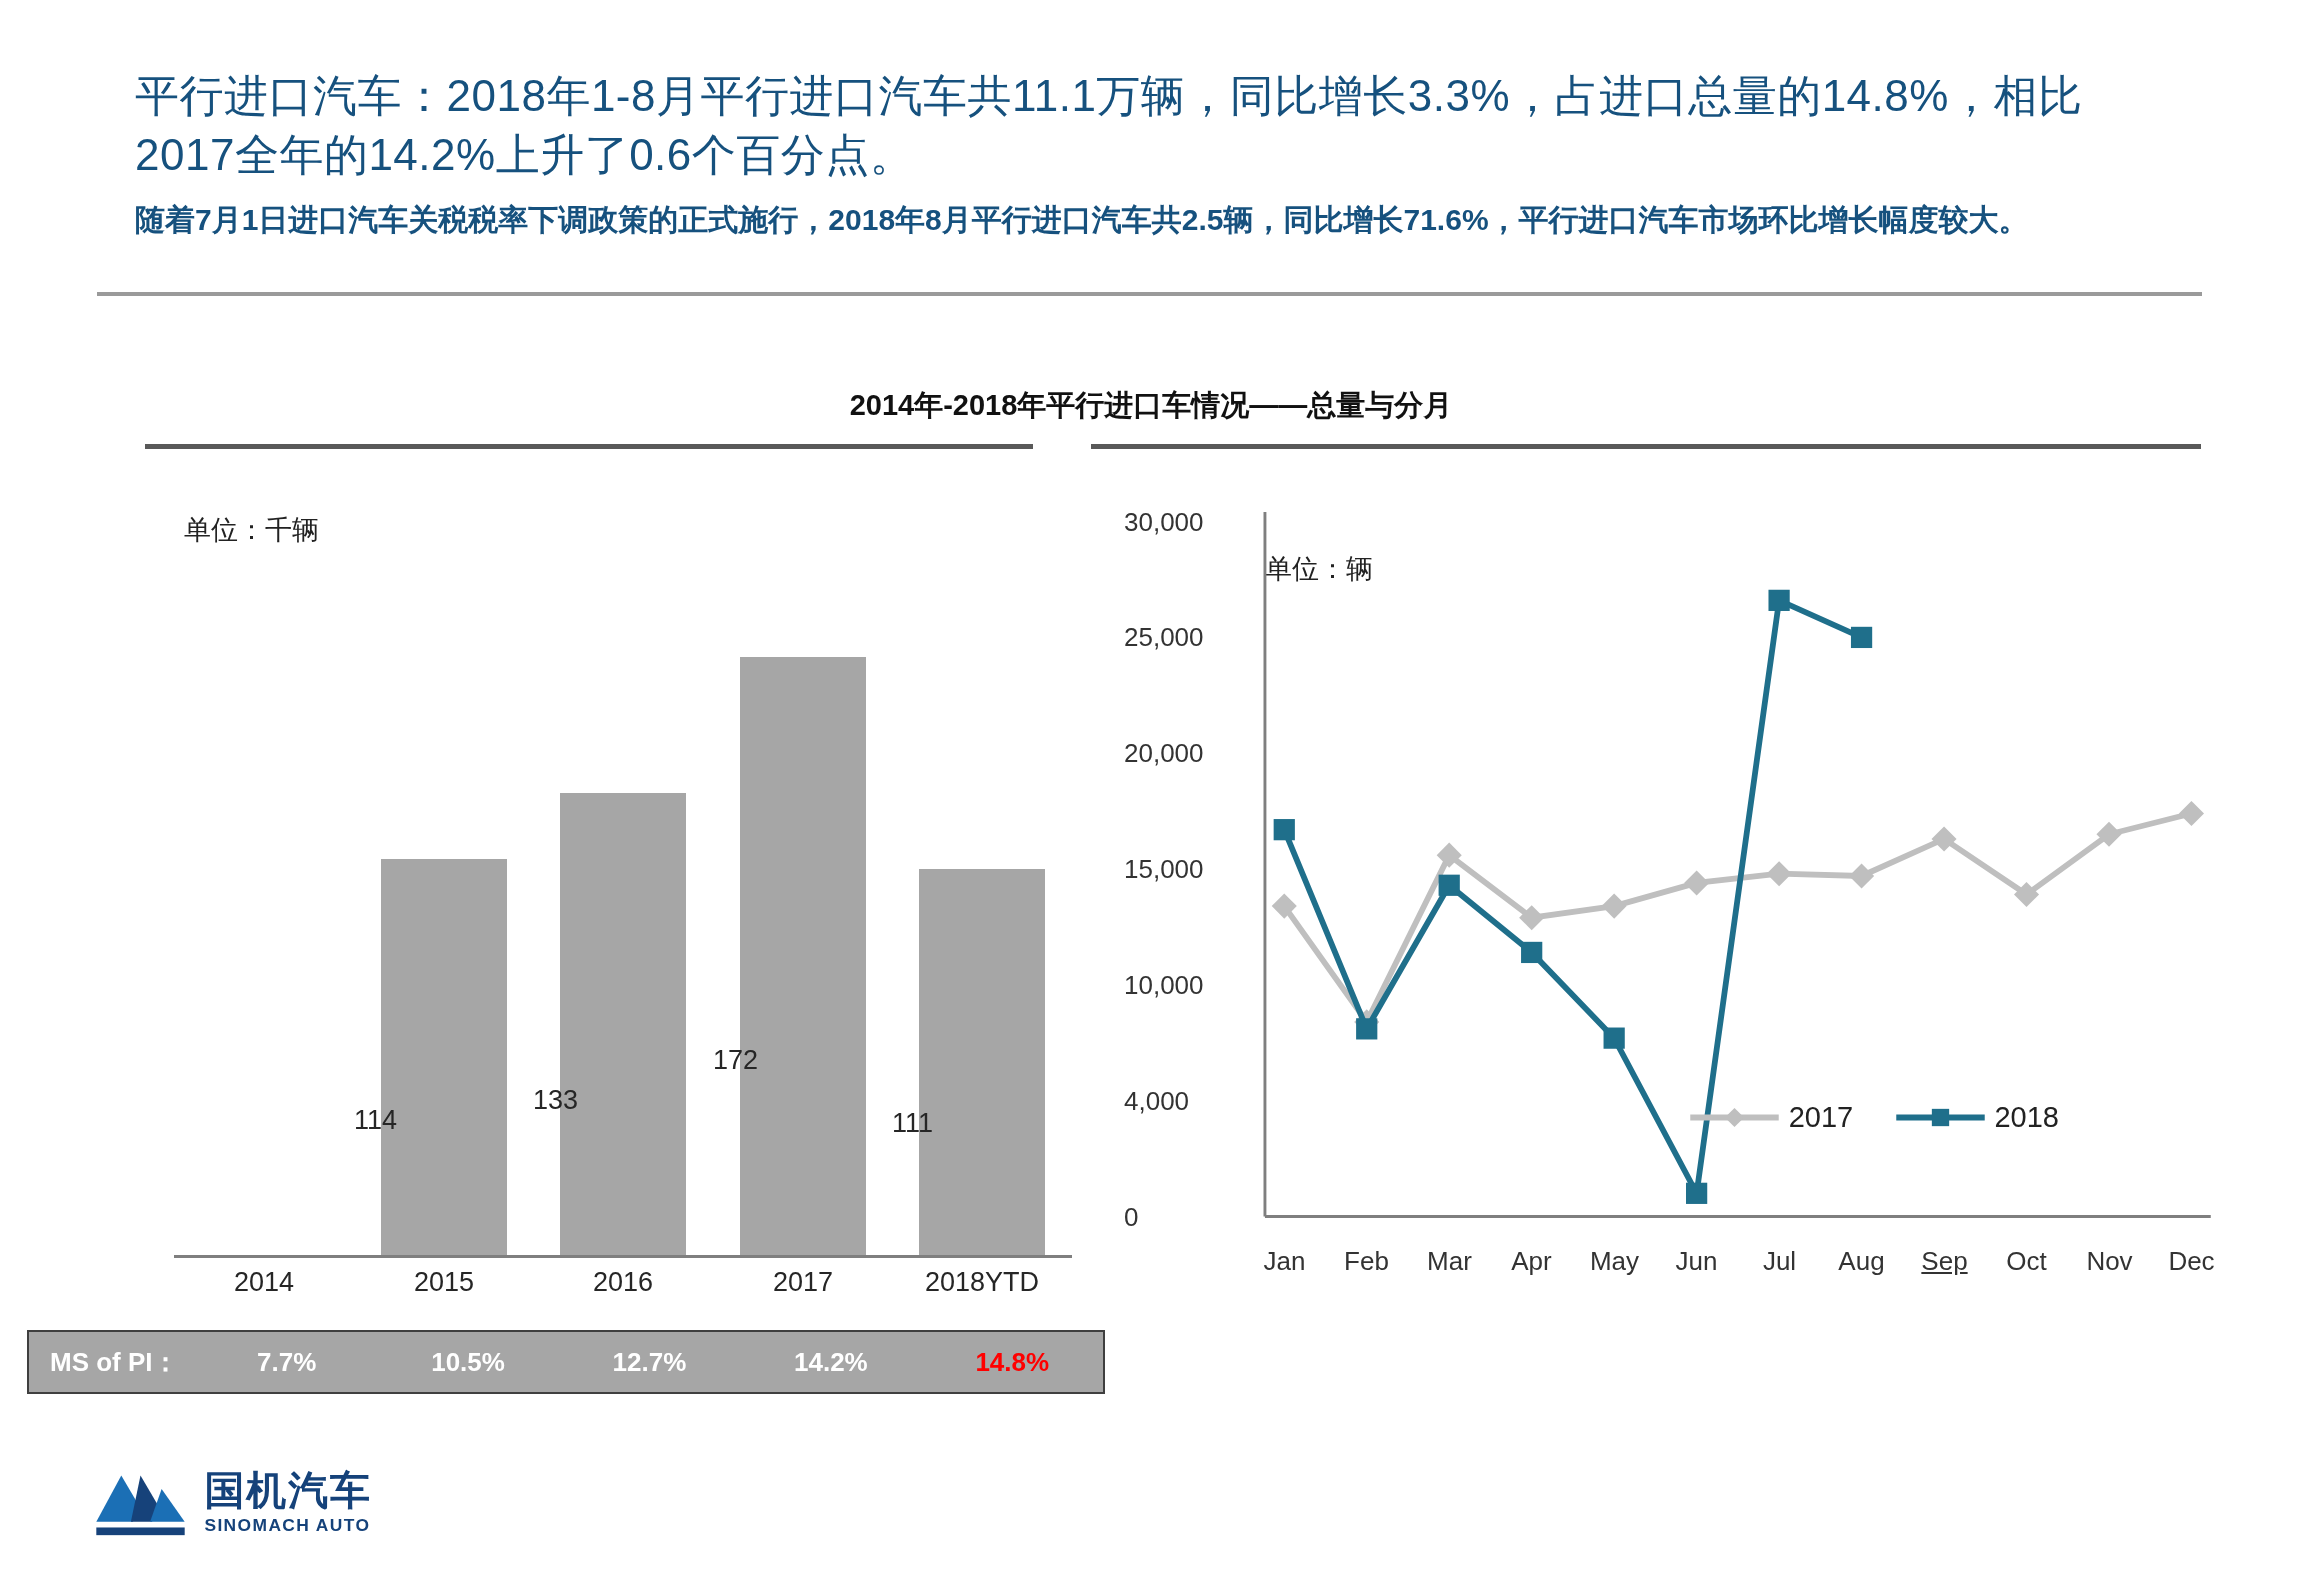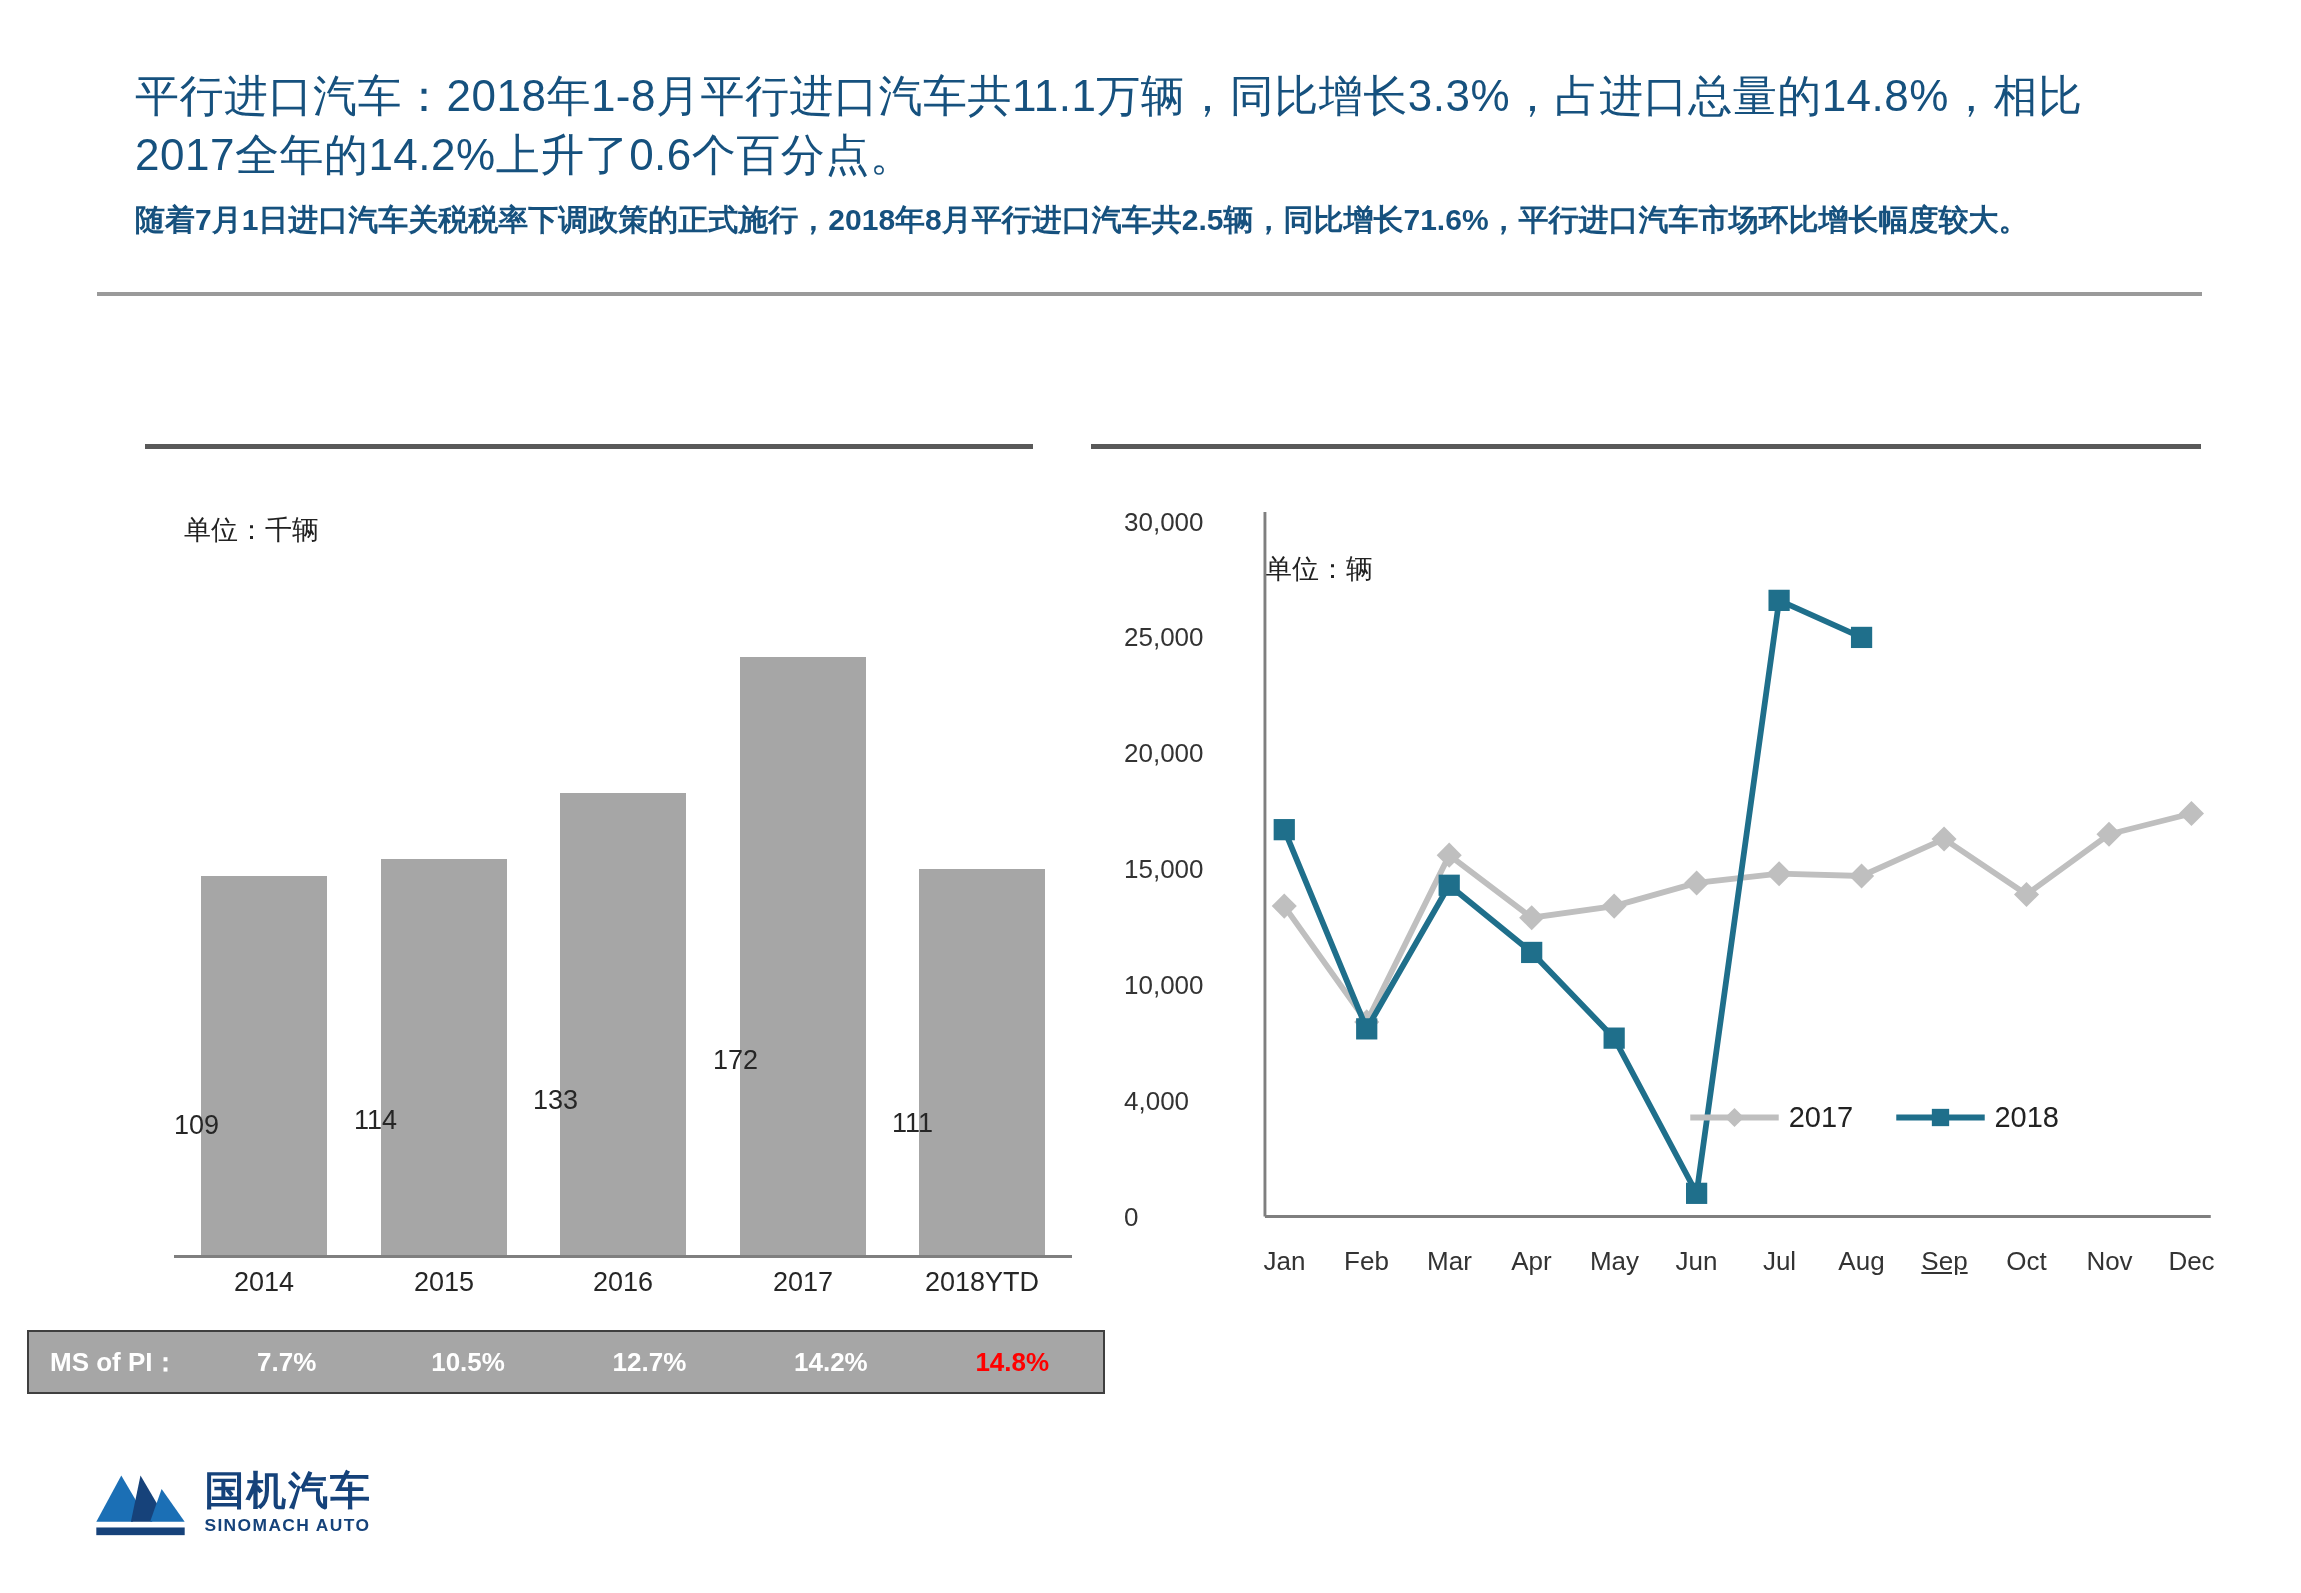--- a/index.html
+++ b/index.html
@@ -273,30 +273,27 @@
 <body>
 
 <div class="slide">
 
   <div class="header">
     <div class="title-main">平行进口汽车：2018年1-8月平行进口汽车共11.1万辆，同比增长3.3%，占进口总量的14.8%，相比2017全年的14.2%上升了0.6个百分点。</div>
     <div class="title-sub">随着7月1日进口汽车关税税率下调政策的正式施行，2018年8月平行进口汽车共2.5辆，同比增长71.6%，平行进口汽车市场环比增长幅度较大。</div>
   </div>
   <div class="header-rule"></div>
 
+  <div class="chart-title">2014年-2018年平行进口车情况——总量与分月</div>
   <div class="chart-rule-left"></div>
   <div class="chart-rule-right"></div>
 
   <div class="bar-panel">
     <div class="unit-label-left">单位：千辆</div>
     <div class="bars" id="bars">
-        <div class="bar-slot" style="left: 0px;">
-          <div class="bar" style="height: 379px; background: rgb(166, 166, 166);"></div>
-          <div class="bar-value" style="bottom: 114px;">109</div>
-        </div>
         <div class="bar-slot" style="left: 180px;">
           <div class="bar" style="height: 396px; background: rgb(166, 166, 166);"></div>
           <div class="bar-value" style="bottom: 119px;">114</div>
         </div>
         <div class="bar-slot" style="left: 359px;">
           <div class="bar" style="height: 462px; background: rgb(166, 166, 166);"></div>
           <div class="bar-value" style="bottom: 139px;">133</div>
         </div>
         <div class="bar-slot" style="left: 539px;">
           <div class="bar" style="height: 598px; background: rgb(166, 166, 166);"></div>

